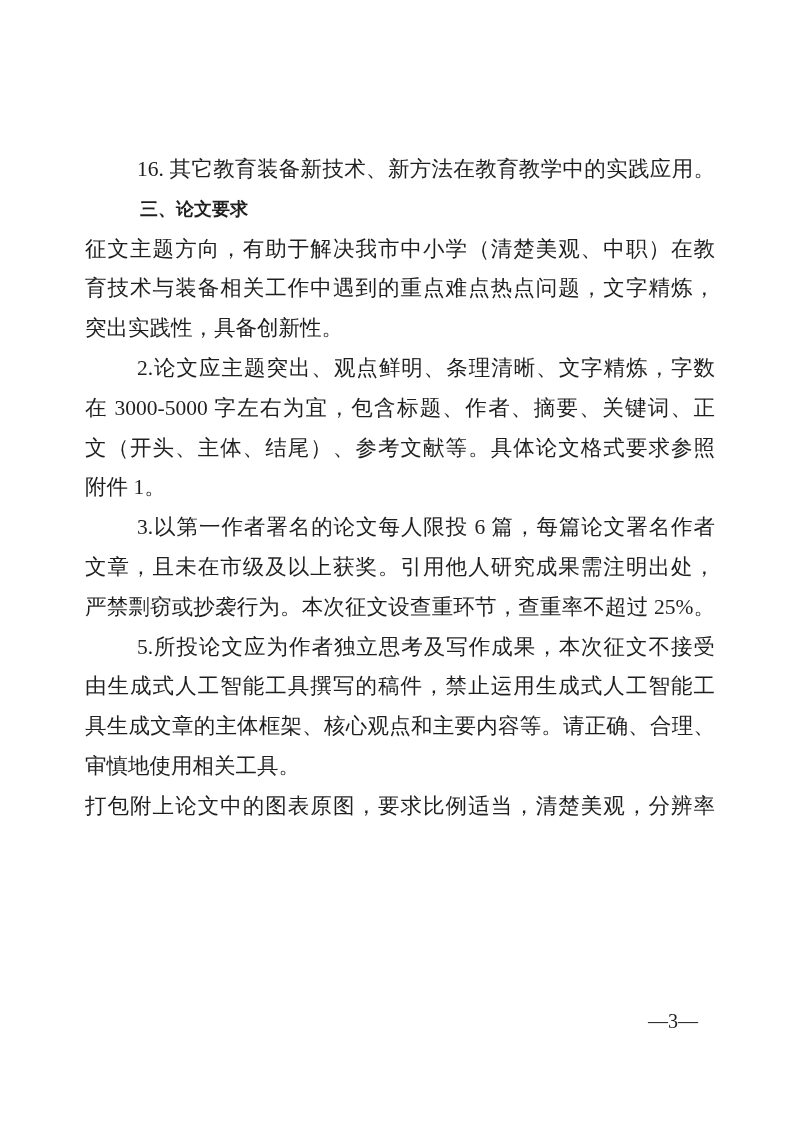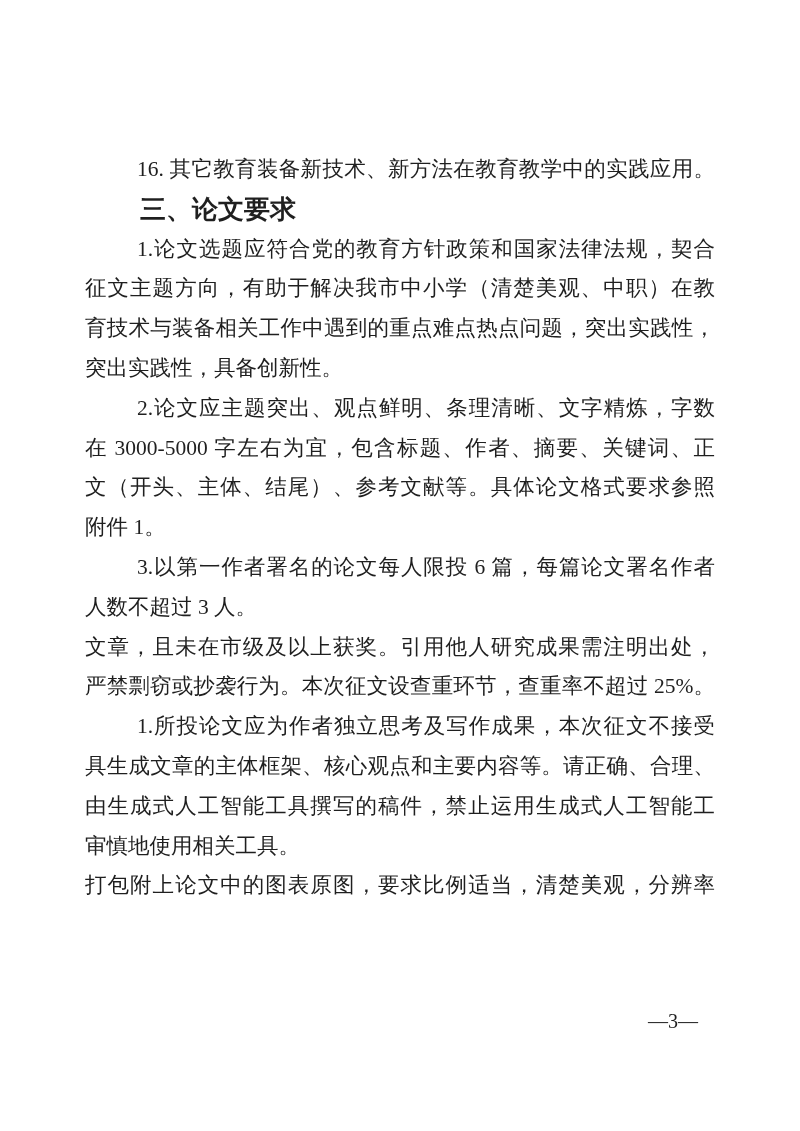--- a/index.html
+++ b/index.html
@@ -32,21 +32,21 @@
   .line.justify {
     text-align: justify;
     text-align-last: justify;
   }
   .line.first {
     text-indent: 52px;
   }
   .line.heading {
     font-family: "Liberation Sans", sans-serif;
     font-weight: bold;
-    font-size: 26px;
+    font-size: 18px;
     text-indent: 55px;
     text-align: right;
     text-align-last: left;
   }
   .page-number {
     position: absolute;
     top: 1006px;
     left: 643px;
     width: 60px;
     height: 30px;
@@ -57,32 +57,30 @@
     white-space: nowrap;
   }
 </style>
 </head>
 <body>
 
 <div class="page">
   <div class="text-block">
     <div class="line first justify">16. 其它教育装备新技术、新方法在教育教学中的实践应用。</div>
     <div class="line heading">三、论文要求</div>
-    <div class="line first justify">1.论文选题应符合党的教育方针政策和国家法律法规，契合</div>
     <div class="line justify">征文主题方向，有助于解决我市中小学（清楚美观、中职）在教</div>
-    <div class="line justify">育技术与装备相关工作中遇到的重点难点热点问题，突出实践性，</div>
+    <div class="line justify">育技术与装备相关工作中遇到的重点难点热点问题，文字精炼，</div>
     <div class="line">突出实践性，具备创新性。</div>
     <div class="line first justify">2.论文应主题突出、观点鲜明、条理清晰、文字精炼，字数</div>
     <div class="line justify">在 3000-5000 字左右为宜，包含标题、作者、摘要、关键词、正</div>
     <div class="line justify">文（开头、主体、结尾）、参考文献等。具体论文格式要求参照</div>
     <div class="line">附件 1。</div>
     <div class="line first justify">3.以第一作者署名的论文每人限投 6 篇，每篇论文署名作者</div>
-    <div class="line">人数不超过 3 人。</div>
     <div class="line justify">文章，且未在市级及以上获奖。引用他人研究成果需注明出处，</div>
     <div class="line justify">严禁剽窃或抄袭行为。本次征文设查重环节，查重率不超过 25%。</div>
-    <div class="line first justify">1.所投论文应为作者独立思考及写作成果，本次征文不接受</div>
+    <div class="line first justify">5.所投论文应为作者独立思考及写作成果，本次征文不接受</div>
+    <div class="line justify">由生成式人工智能工具撰写的稿件，禁止运用生成式人工智能工</div>
     <div class="line justify">具生成文章的主体框架、核心观点和主要内容等。请正确、合理、</div>
-    <div class="line justify">由生成式人工智能工具撰写的稿件，禁止运用生成式人工智能工</div>
     <div class="line">审慎地使用相关工具。</div>
     <div class="line justify">打包附上论文中的图表原图，要求比例适当，清楚美观，分辨率</div>
   </div>
   <div class="page-number">—3—</div>
 </div>
 
 </body></html>

